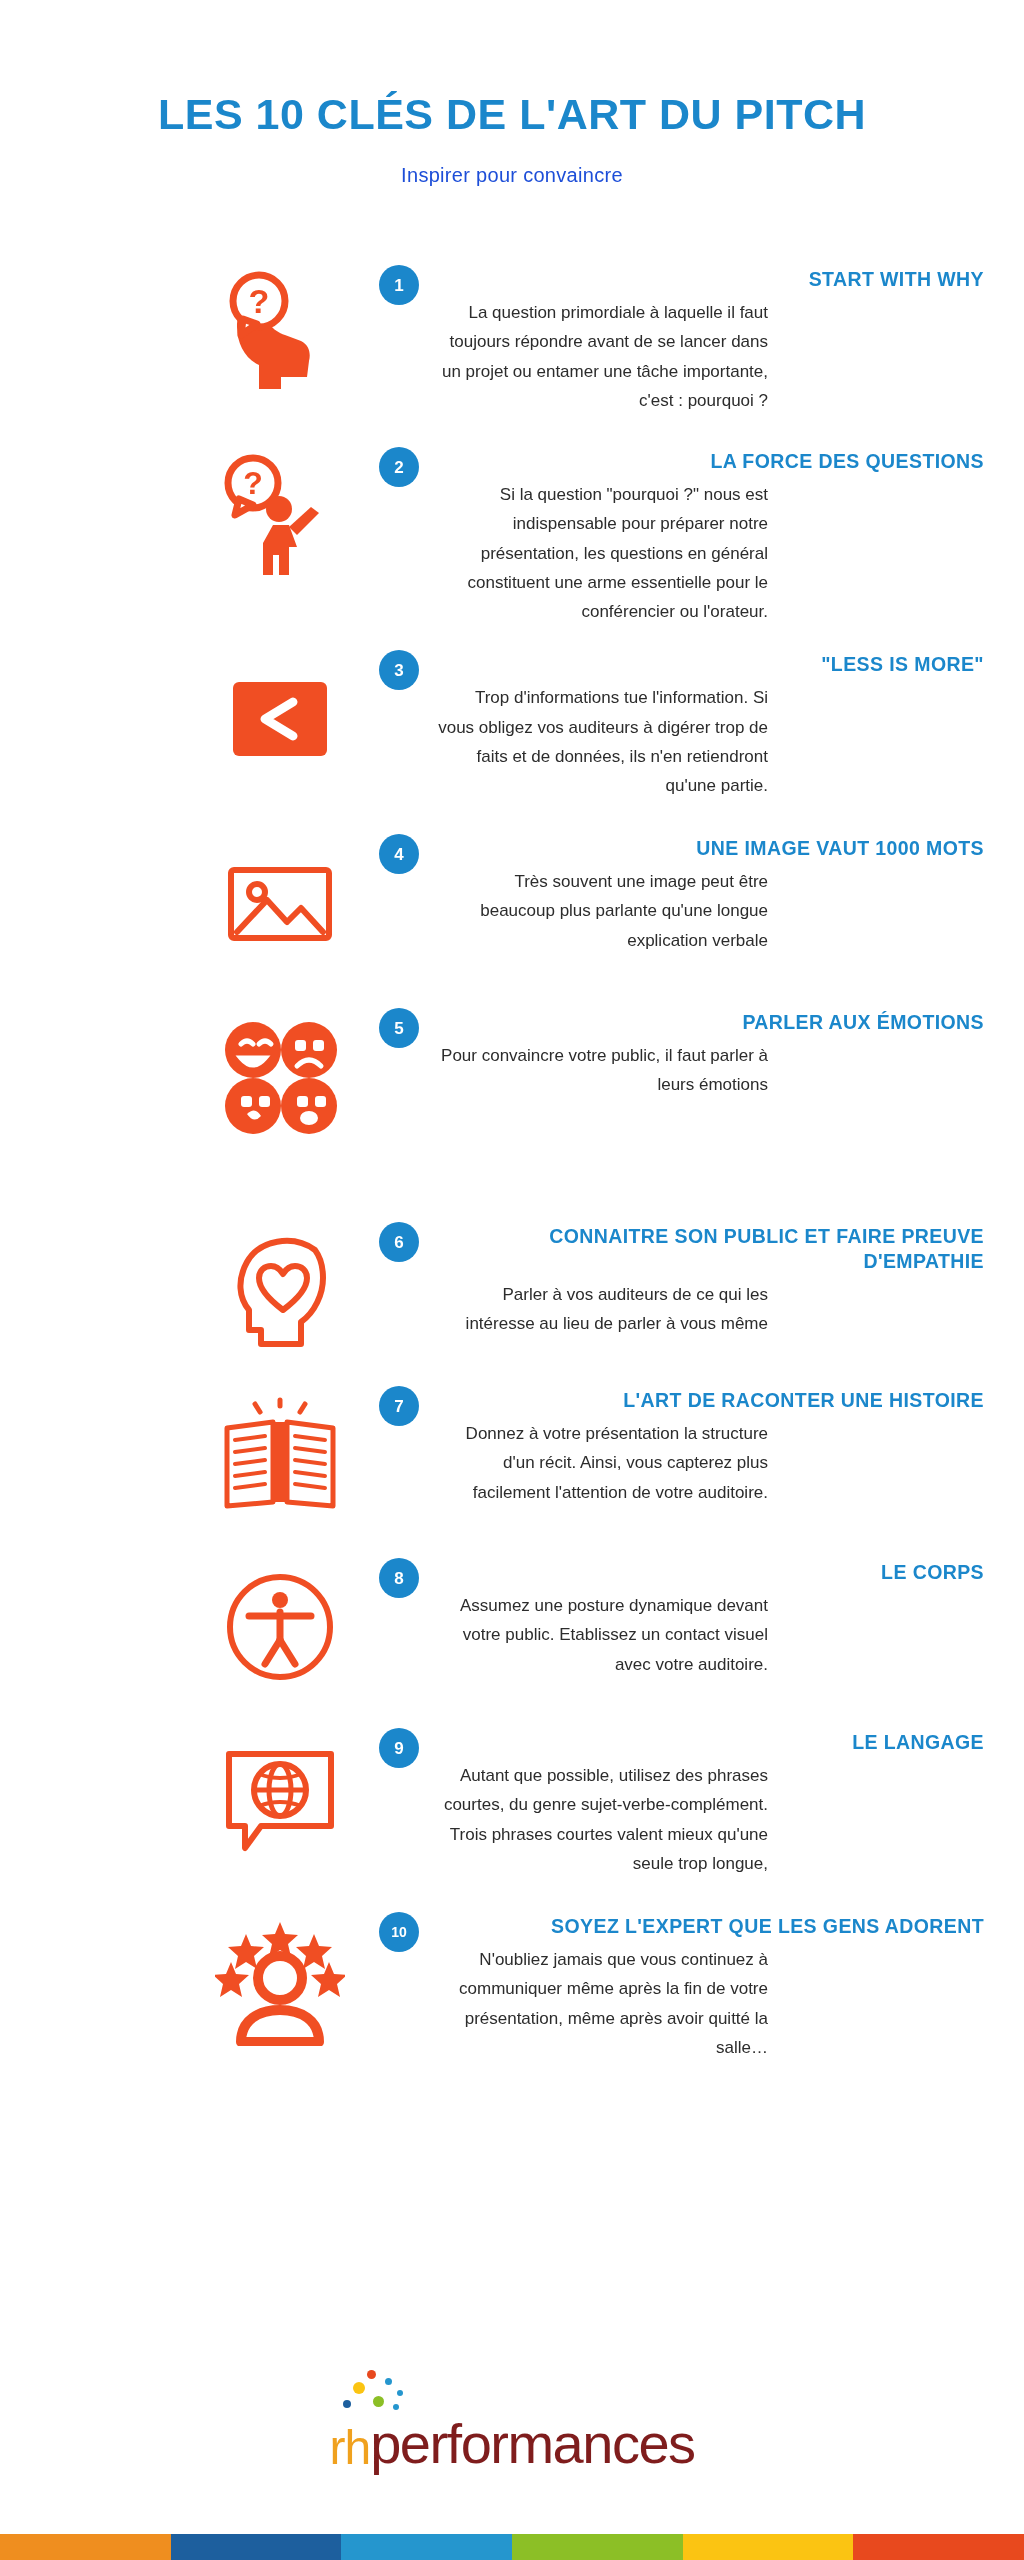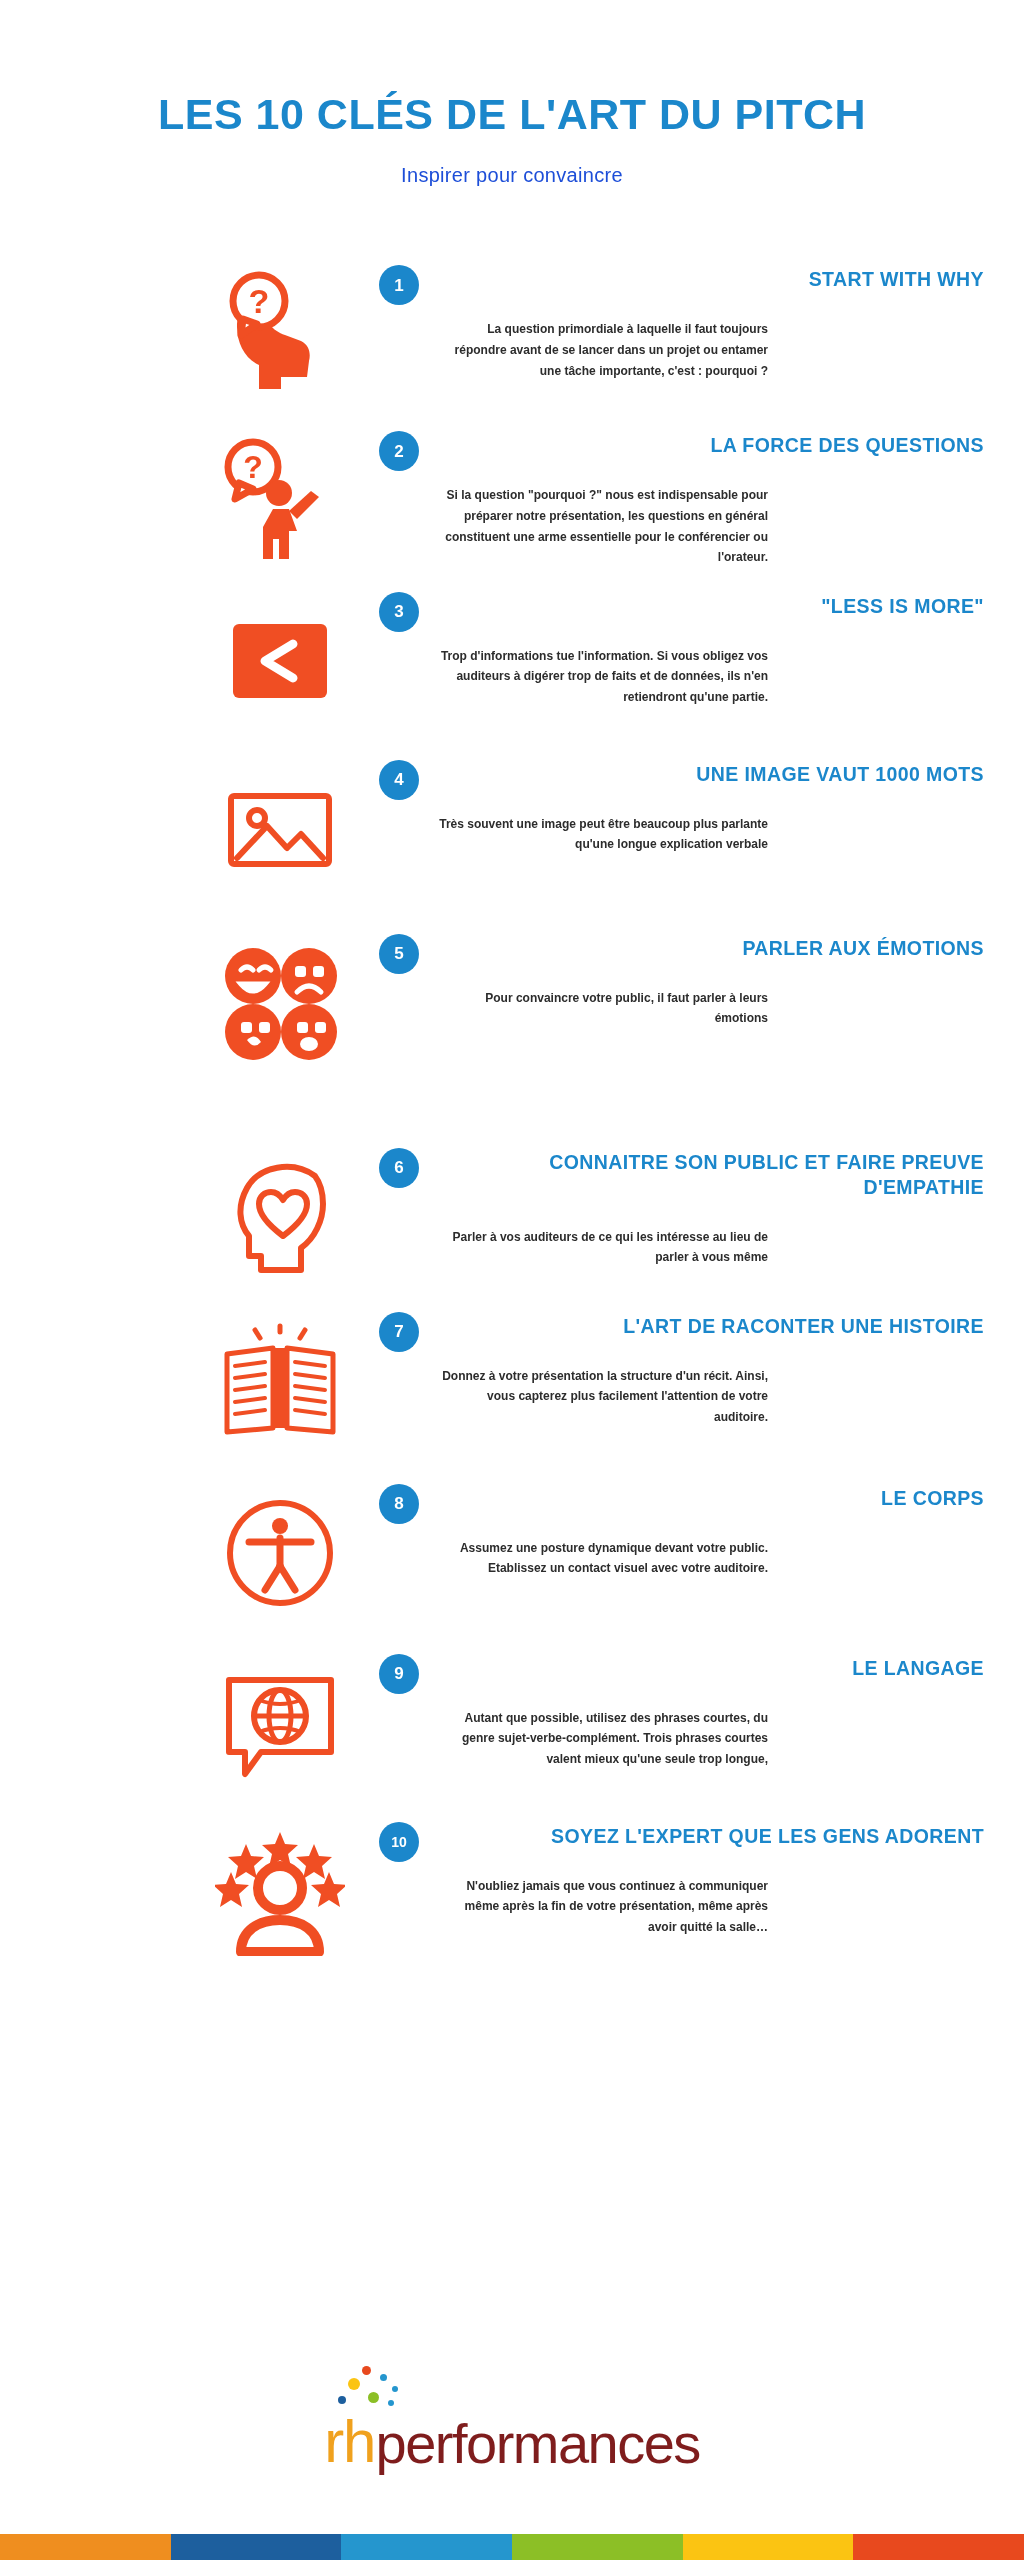--- a/index.html
+++ b/index.html
@@ -79,43 +79,43 @@
   .text-col { flex: 1 1 auto; padding-left: 10px; padding-top: 2px; text-align: right; }
   .item-title {
     color: #1b87cb;
     font-size: 19.5px;
     font-weight: bold;
     letter-spacing: 0.4px;
     line-height: 1.28;
     text-transform: uppercase;
   }
   .item-body {
-    margin-top: 27px;
+    margin-top: 6px;
     color: #2c2c2c;
-    font-size: 12px;
-    font-weight: bold;
+    font-size: 17px;
+    font-weight: normal;
     line-height: 1.72;
     max-width: 330px;
   }
 
   
   .footer {
     position: absolute;
     left: 0; right: 0;
     bottom: 88px;
     text-align: center;
   }
   .logo {
     display: inline-flex;
     align-items: flex-end;
     position: relative;
   }
   .logo-rh {
     color: #f0a11e;
-    font-size: 60px;
+    font-size: 48px;
     font-weight: 400;
     letter-spacing: -1px;
     line-height: 1;
   }
   .logo-perf {
     color: #7f1d1d;
     font-size: 56px;
     font-weight: 400;
     letter-spacing: -1.5px;
     line-height: 1;

